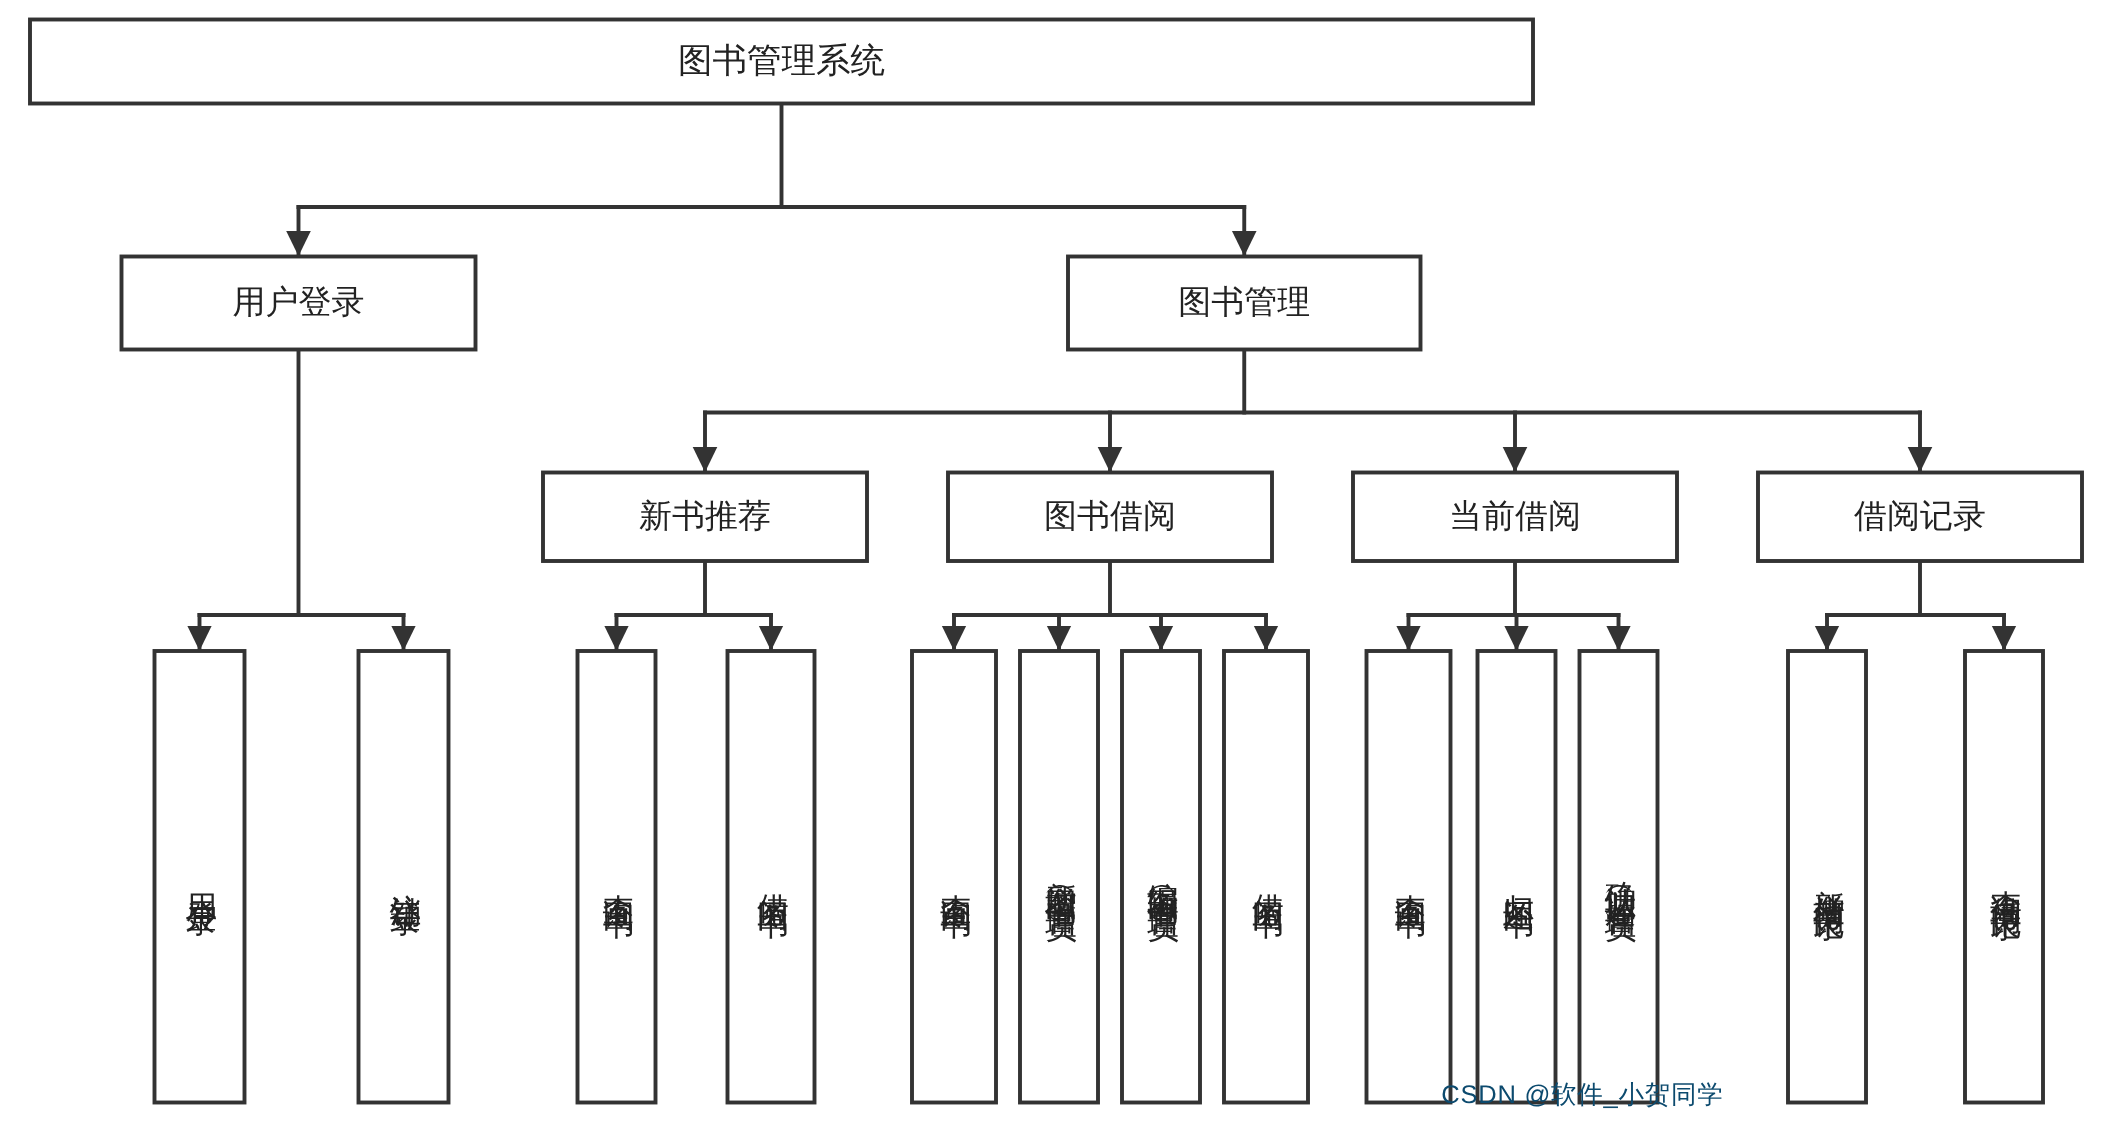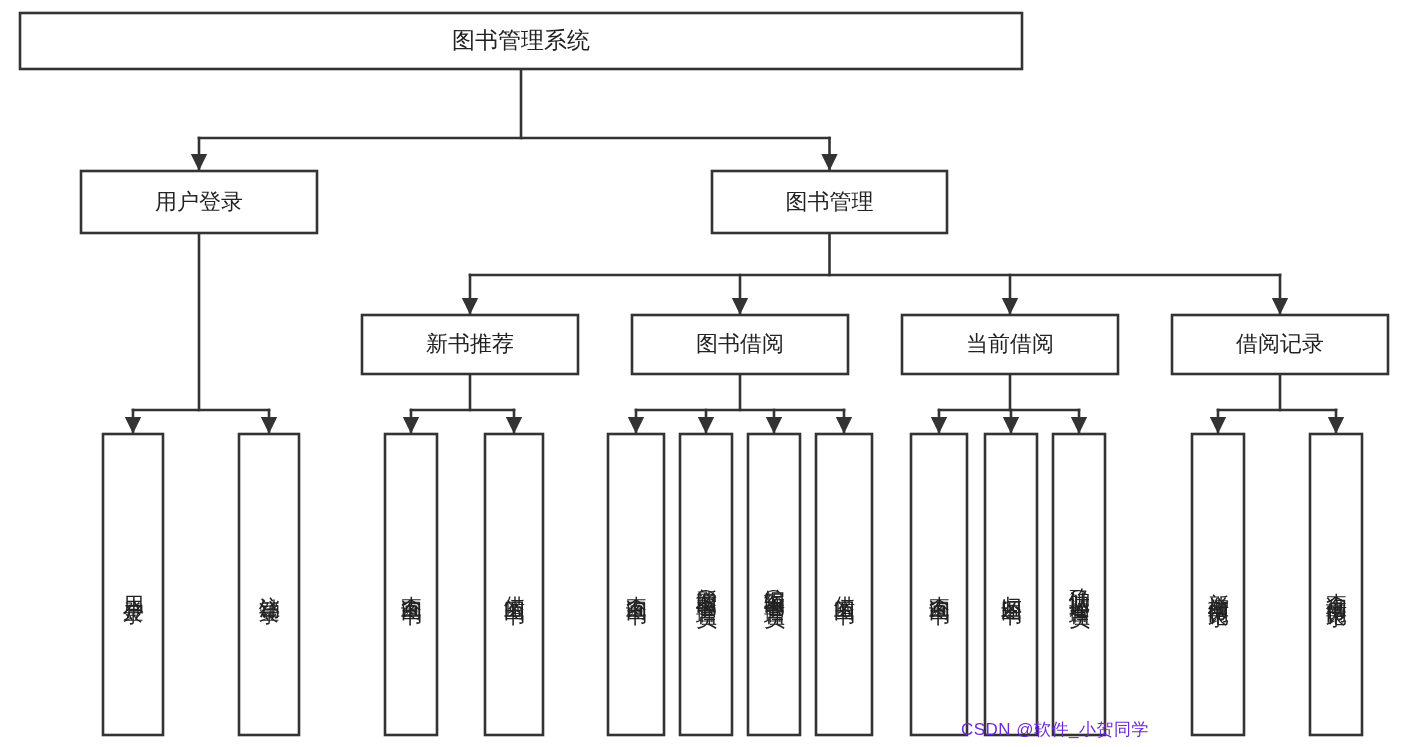--- a/index.html
+++ b/index.html
@@ -70,21 +70,21 @@
     color: #222222;
     white-space: nowrap;
     text-align: center;
   }
   #watermark {
     position: absolute;
     right: 10px;
     bottom: 6px;
     font-family: "Liberation Sans", "DejaVu Sans", sans-serif;
     font-size: 17px;
-    color: #6d28d9;
+    color: #0c4a6e;
     letter-spacing: 0.5px;
     user-select: none;
     white-space: nowrap;
   }
 </style>
 </head>
 <body>
 
 <div id="diagram-root">
   <svg id="diagram-svg" width="1405" height="747" viewBox="0 0 1405 747" xmlns="http://www.w3.org/2000/svg">

